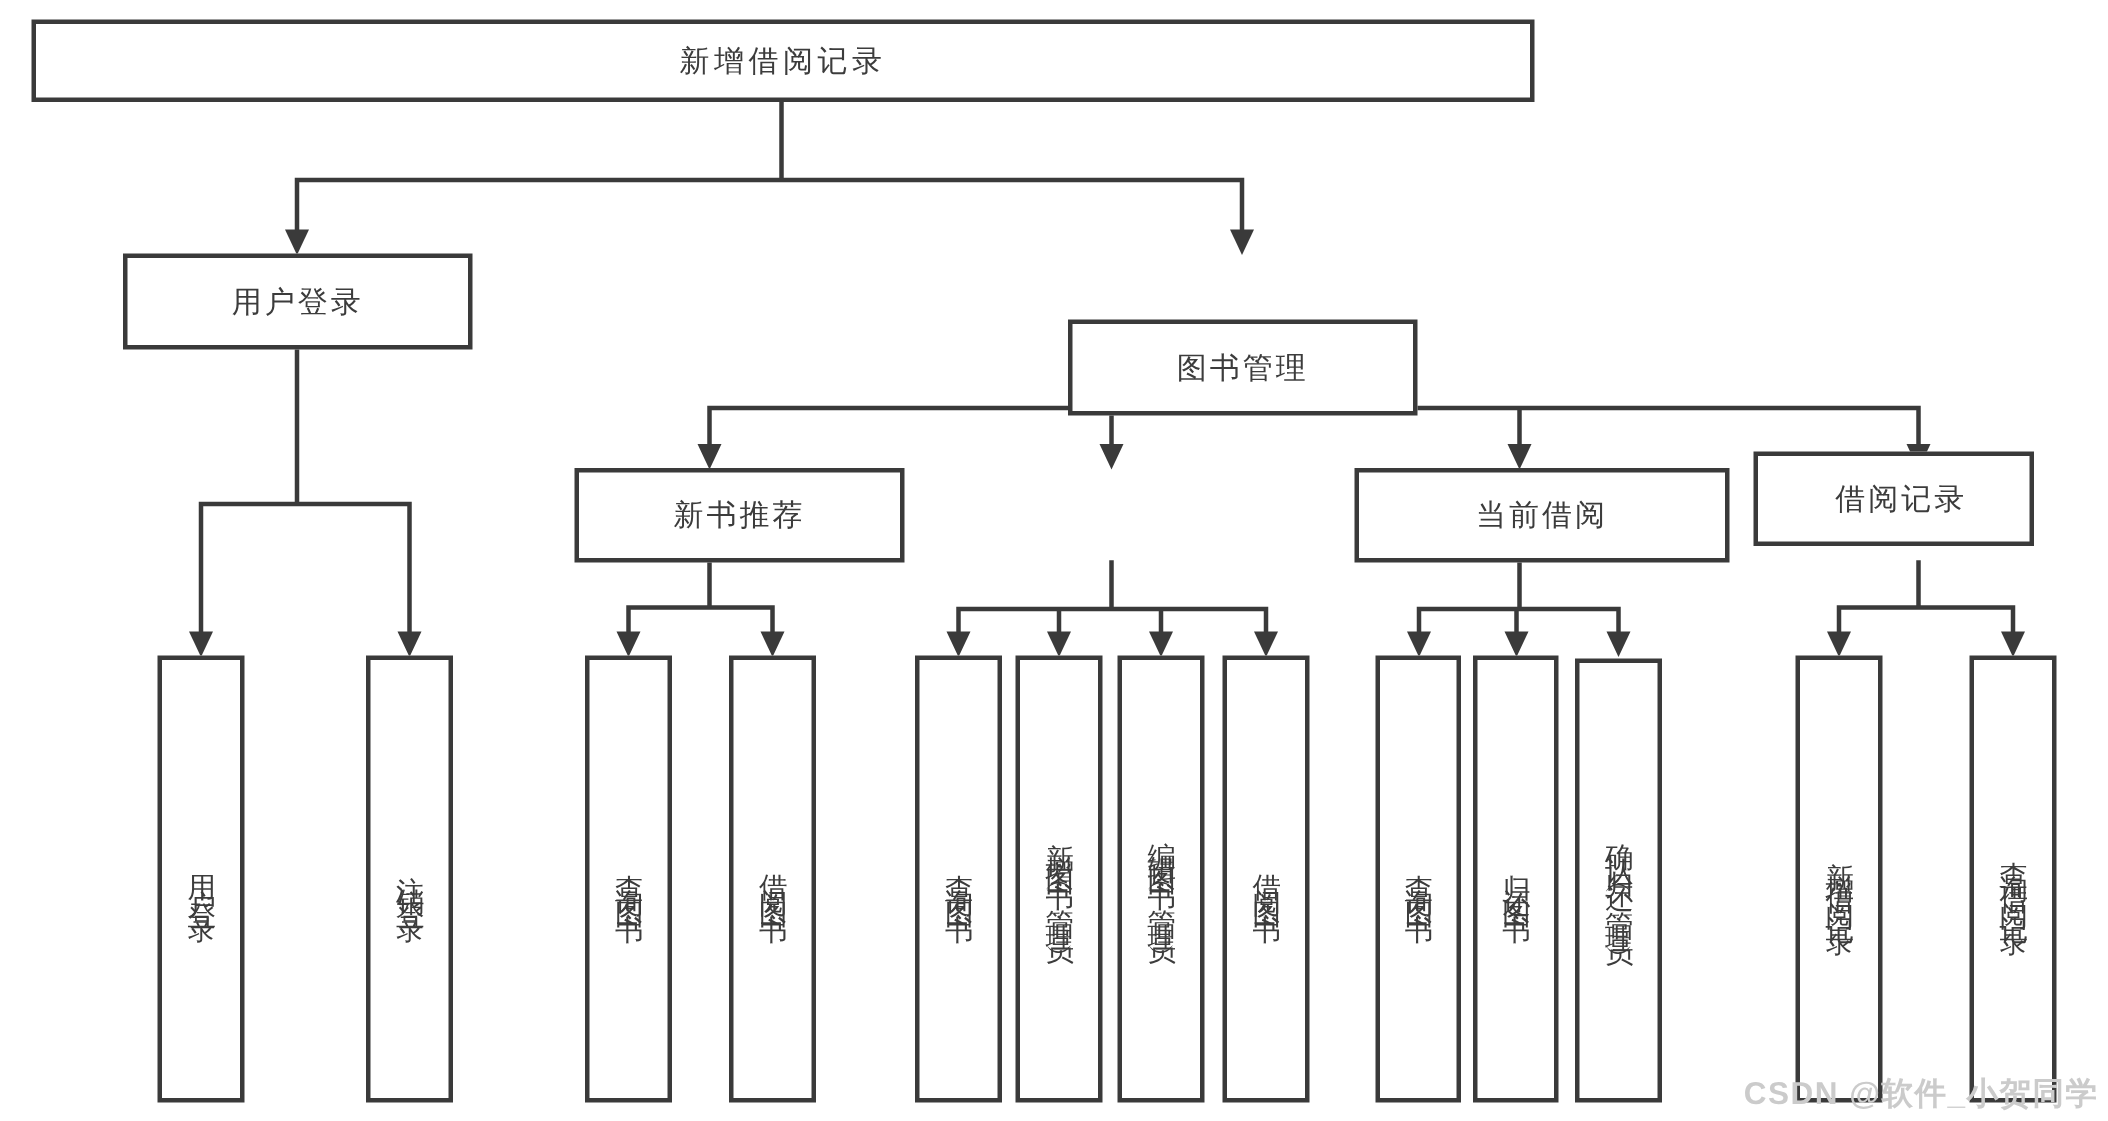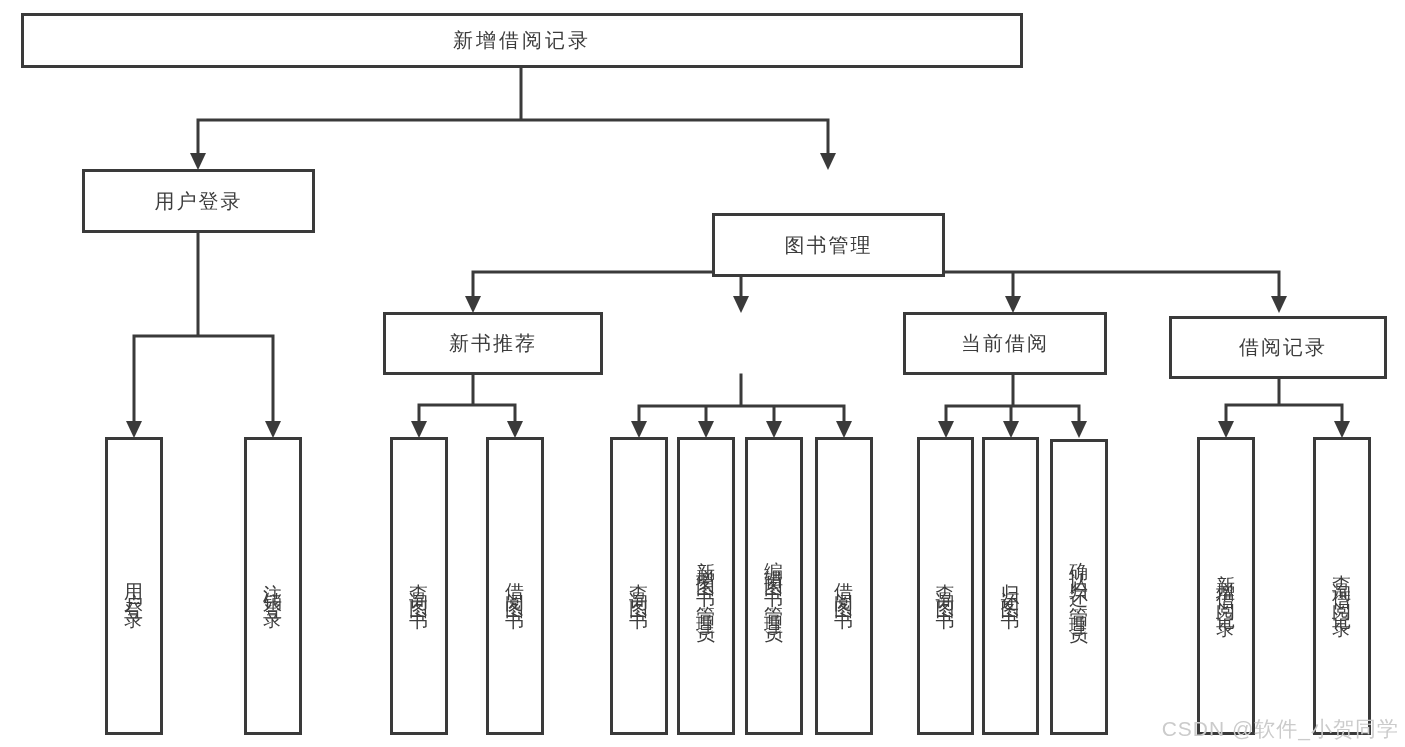--- a/index.html
+++ b/index.html
@@ -49,20 +49,21 @@
     line-height: 1;
   }
   .watermark {
     position: absolute;
     right: 6px;
     bottom: 4px;
     font-size: 21px;
     color: #cbcbcb;
     letter-spacing: 1px;
     white-space: nowrap;
+    font-weight: bold;
   }
 </style>
 </head>
 <body>
 
 <div id="canvas">
 
   <svg id="connectors" viewBox="0 0 1405 747" xmlns="http://www.w3.org/2000/svg">
     <g stroke="#3a3a3a" stroke-width="3" fill="none" stroke-linecap="square">
       <path d="M521 68 V120 M198 120 H828 M198 120 V156 M828 120 V156"></path>
@@ -95,22 +96,22 @@
       <polygon points="1334,421 1350,421 1342,438"></polygon>
     </g>
   </svg>
 
   <div class="box root-box" style="left:21px; top:13px; width:1002px; height:55px;">新增借阅记录</div>
 
   <div class="box h-box" style="left:82px; top:169px; width:233px; height:64px;">用户登录</div>
   <div class="box h-box" style="left:712px; top:169px; width:233px; height:64px;margin-top:44px;">图书管理</div>
 
   <div class="box h-box" style="left:363px; top:312px; width:220px; height:63px;margin-left:20px;">新书推荐</div>
-  <div class="box h-box" style="left:903px; top:312px; width:204px; height:63px;">当前借阅</div>
-  <div class="box h-box" style="left:1169px; top:316px; width:218px; height:63px;padding-left:10px;">借阅记录</div>
+  <div class="box h-box" style="left:903px; top:312px; width:250px; height:63px;">当前借阅</div>
+  <div class="box h-box" style="left:1169px; top:301px; width:187px; height:63px;padding-left:10px;">借阅记录</div>
 
   <div class="box v-box" style="left:105px; top:437px; width:58px; height:298px;">用户登录</div>
   <div class="box v-box" style="left:244px; top:437px; width:58px; height:298px;">注销登录</div>
 
   <div class="box v-box" style="left:390px; top:437px; width:58px; height:298px;">查询图书</div>
   <div class="box v-box" style="left:486px; top:437px; width:58px; height:298px;">借阅图书</div>
 
   <div class="box v-box" style="left:610px; top:437px; width:58px; height:298px;">查询图书</div>
   <div class="box v-box" style="left:677px; top:437px; width:58px; height:298px;">新增图书（管理员）</div>
   <div class="box v-box" style="left:745px; top:437px; width:58px; height:298px;">编辑图书（管理员）</div>

